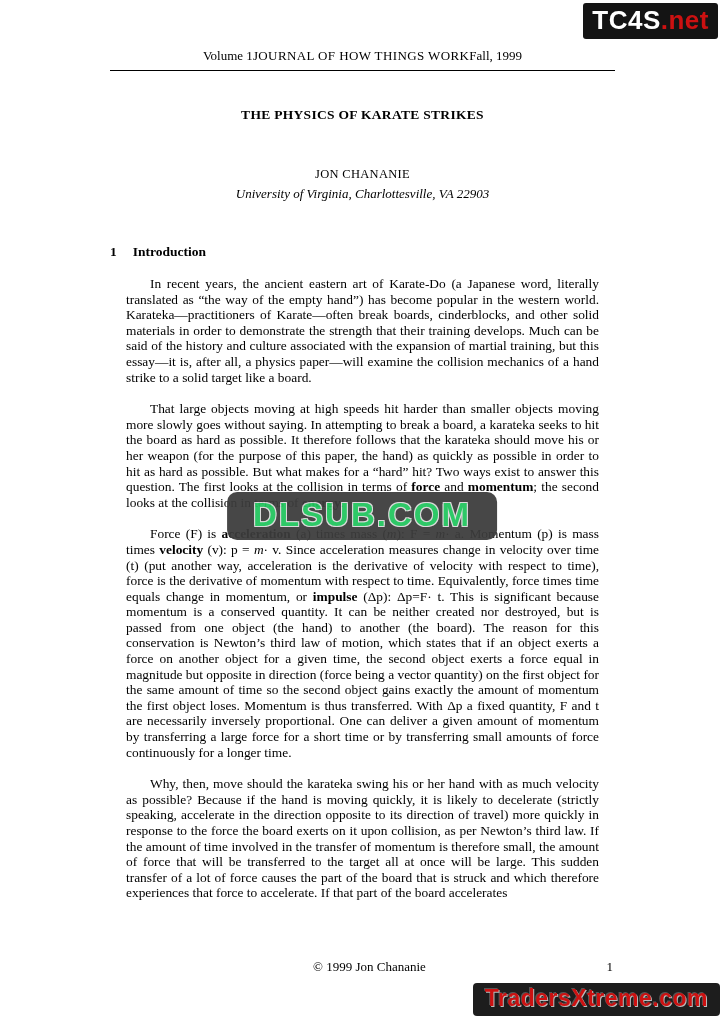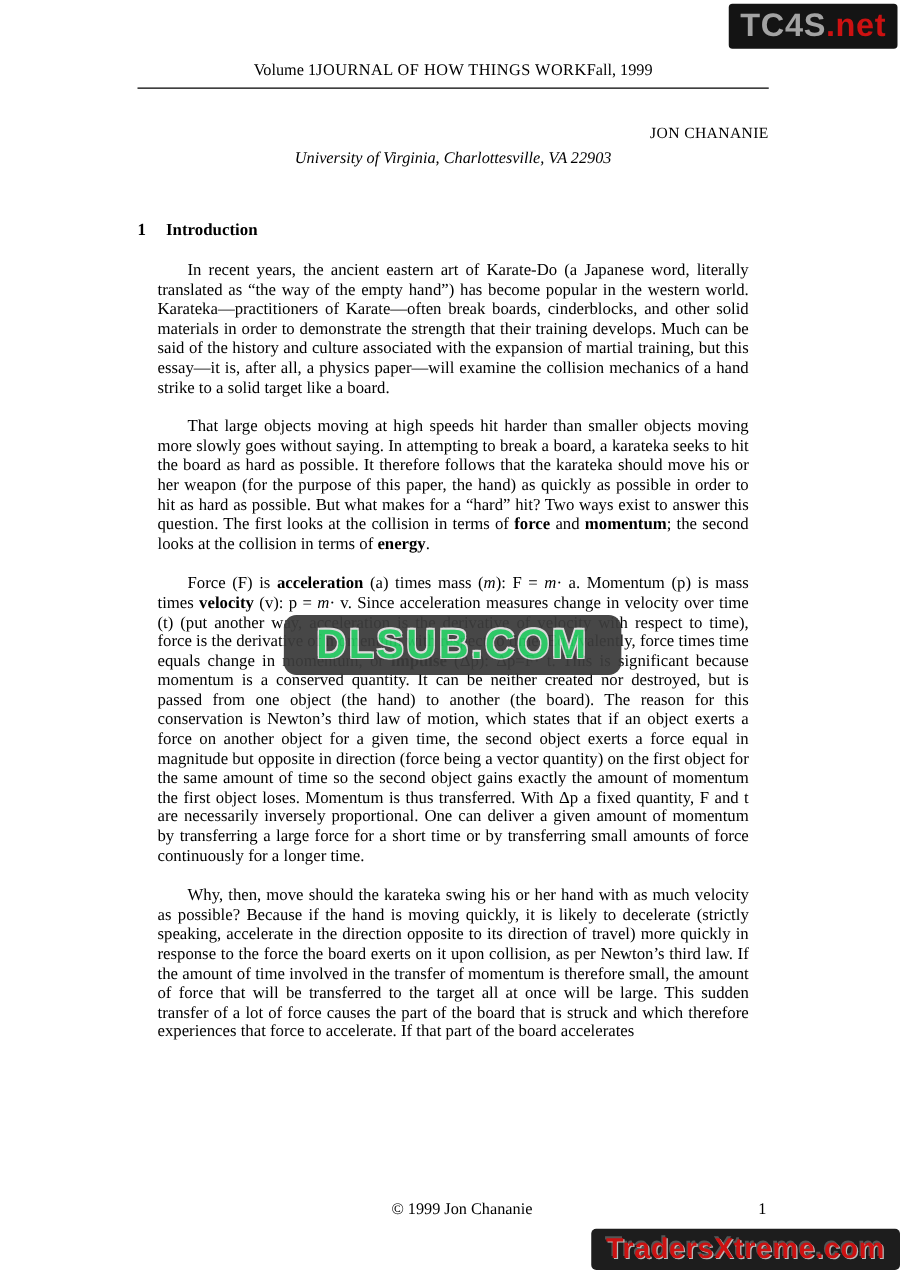--- a/index.html
+++ b/index.html
@@ -30,22 +30,22 @@
   }
   .masthead .journal { letter-spacing: 0.4px; }
   .title {
     margin: 36px 0 0 0;
     text-align: center;
     font-size: 13.5px;
     font-weight: bold;
     letter-spacing: 0.3px;
   }
   .author {
-    margin-top: 28px;
-    text-align: right;
+    margin-top: 44px;
+    text-align: center;
     font-size: 12.5px;
     letter-spacing: 0.3px;
   }
   .affiliation {
     margin-top: 4px;
     text-align: center;
     font-size: 13px;
     font-style: italic;
   }
   h2.sec {
@@ -105,31 +105,32 @@
     letter-spacing: 0.5px;
     text-shadow: 1px 1px 0 #bbbbbb, -1px -1px 0 #555555;
   }
 </style>
 </head>
 <body>
 
 <div class="page">
 
   <div class="wm wm-top" style="background-color: rgb(20, 20, 20);">
-    <span style="color: #a3a3a3;">TC4S</span><span style="color: rgb(204, 17, 17);">.net</span>
+    <span style="color: #ffffff;">TC4S</span><span style="color: rgb(204, 17, 17);">.net</span>
   </div>
 
   <div class="content">
 
     <div class="masthead">
       <span>Volume 1</span>
       <span class="journal">JOURNAL OF HOW THINGS WORK</span>
       <span>Fall, 1999</span>
     </div>
 
+    <div class="title">THE PHYSICS OF KARATE STRIKES</div>
     <div class="author">JON CHANANIE</div>
     <div class="affiliation">University of Virginia, Charlottesville, VA 22903</div>
 
     <h2 class="sec first">
       <span class="sec-num">1</span><span class="sec-label">Introduction</span>
     </h2>
     <p class="body-par"><span>In recent years, the ancient eastern art of Karate-Do (a Japanese word, literally translated as “the way of the empty hand”) has become popular in the western world. Karateka—practitioners of Karate—often break boards, cinderblocks, and other solid materials in order to demonstrate the strength that their training develops. Much can be said of the history and culture associated with the expansion of martial training, but this essay—it is, after all, a physics paper—will examine the collision mechanics of a hand strike to a solid target like a board.</span></p>
 
     <p class="body-par"><span>That large objects moving at high speeds hit harder than smaller objects moving more slowly goes without saying. In attempting to break a board, a karateka seeks to hit the board as hard as possible. It therefore follows that the karateka should move his or her weapon (for the purpose of this paper, the hand) as quickly as possible in order to hit as hard as possible. But what makes for a “hard” hit? Two ways exist to answer this question. The first looks at the collision in terms of </span><span style="font-weight: bold;">force</span><span> and </span><span style="font-weight: bold;">momentum</span><span>; the second looks at the collision in terms of </span><span style="font-weight: bold;">energy</span><span>.</span></p>
     <p class="body-par"><span>Force (F) is </span><span style="font-weight: bold;">acceleration</span><span> (a) times mass (</span><span style="font-style: italic;">m</span><span>): F = </span><span style="font-style: italic;">m</span><span>·  a. Momentum (p) is mass times </span><span style="font-weight: bold;">velocity</span><span> (v): p = </span><span style="font-style: italic;">m</span><span>·  v. Since acceleration measures change in velocity over time (t) (put another way, acceleration is the derivative of velocity with respect to time), force is the derivative of momentum with respect to time. Equivalently, force times time equals change in momentum, or </span><span style="font-weight: bold;">impulse</span><span> (Δp): Δp=F·  t. This is significant because momentum is a conserved quantity. It can be neither created nor destroyed, but is passed from one object (the hand) to another (the board). The reason for this conservation is Newton’s third law of motion, which states that if an object exerts a force on another object for a given time, the second object exerts a force equal in magnitude but opposite in direction (force being a vector quantity) on the first object for the same amount of time so the second object gains exactly the amount of momentum the first object loses. Momentum is thus transferred. With Δp a fixed quantity, F and t are necessarily inversely proportional. One can deliver a given amount of momentum by transferring a large force for a short time or by transferring small amounts of force continuously for a longer time.</span></p>

